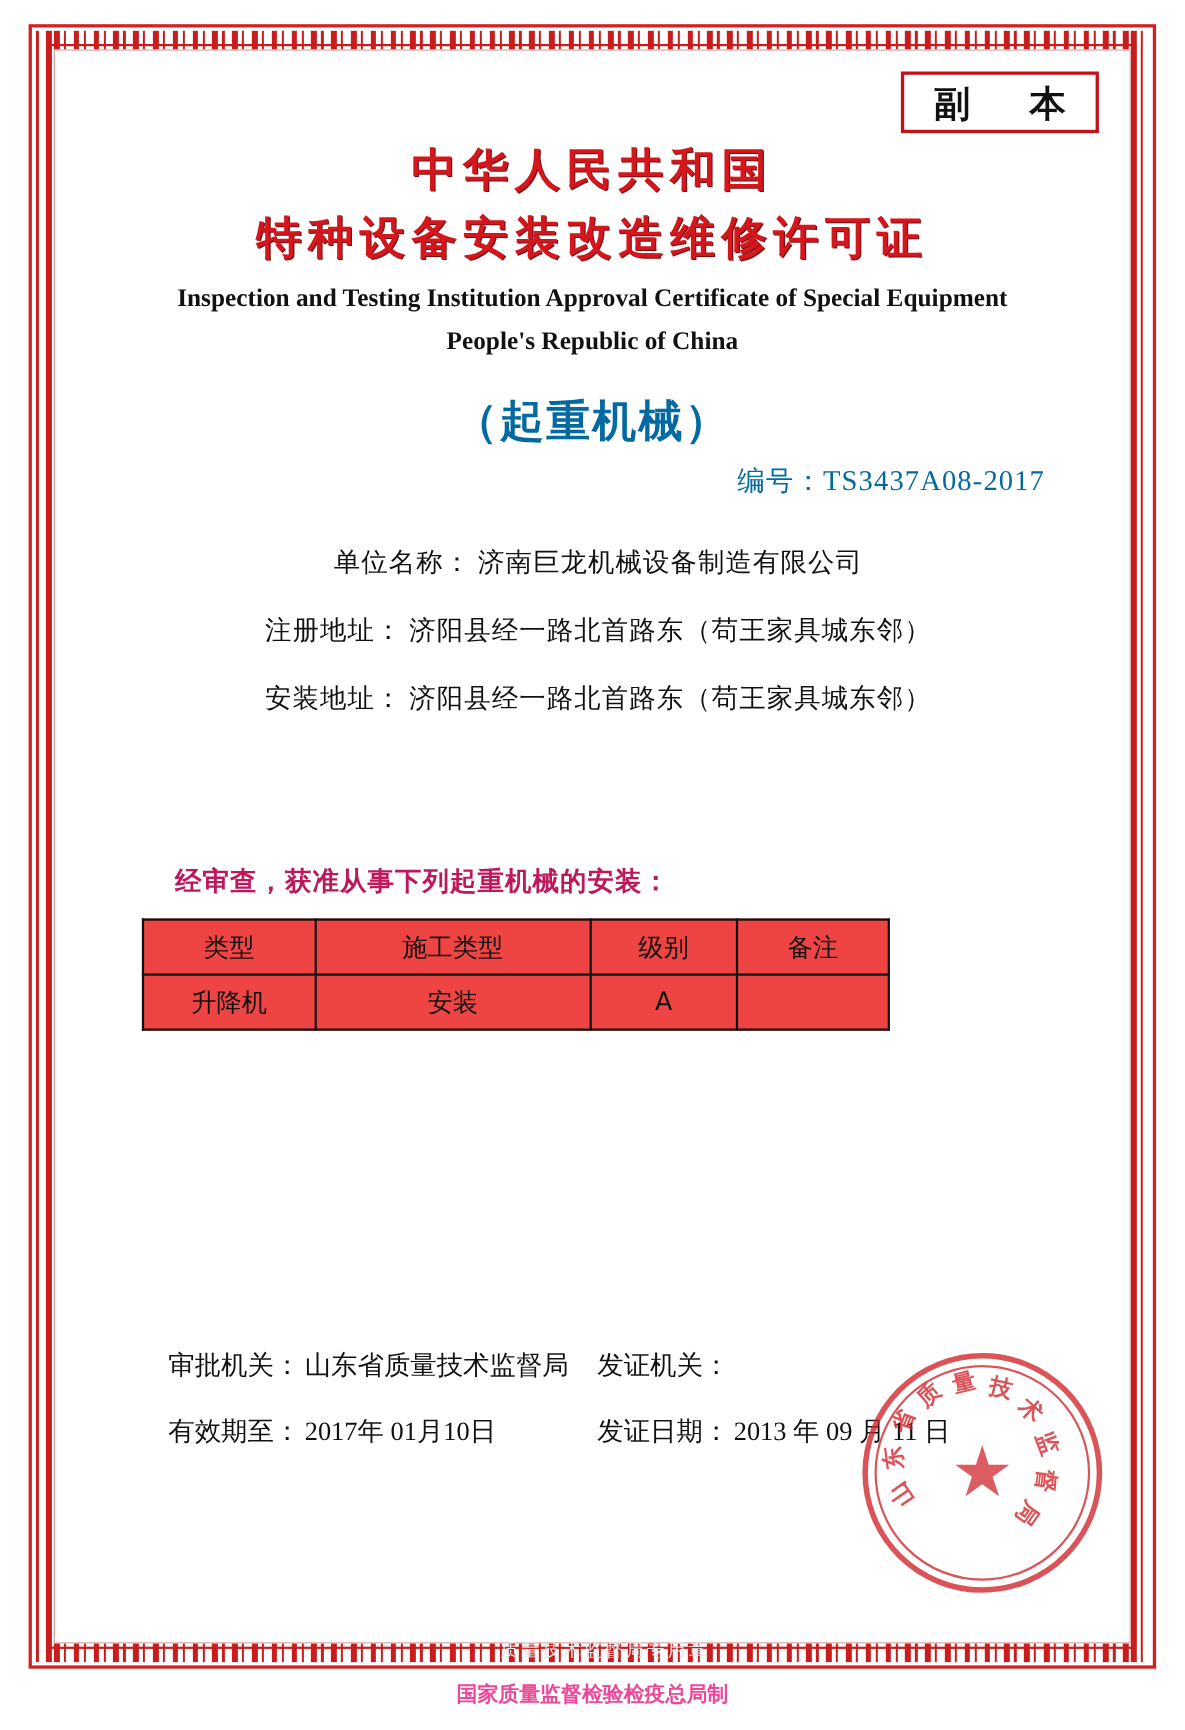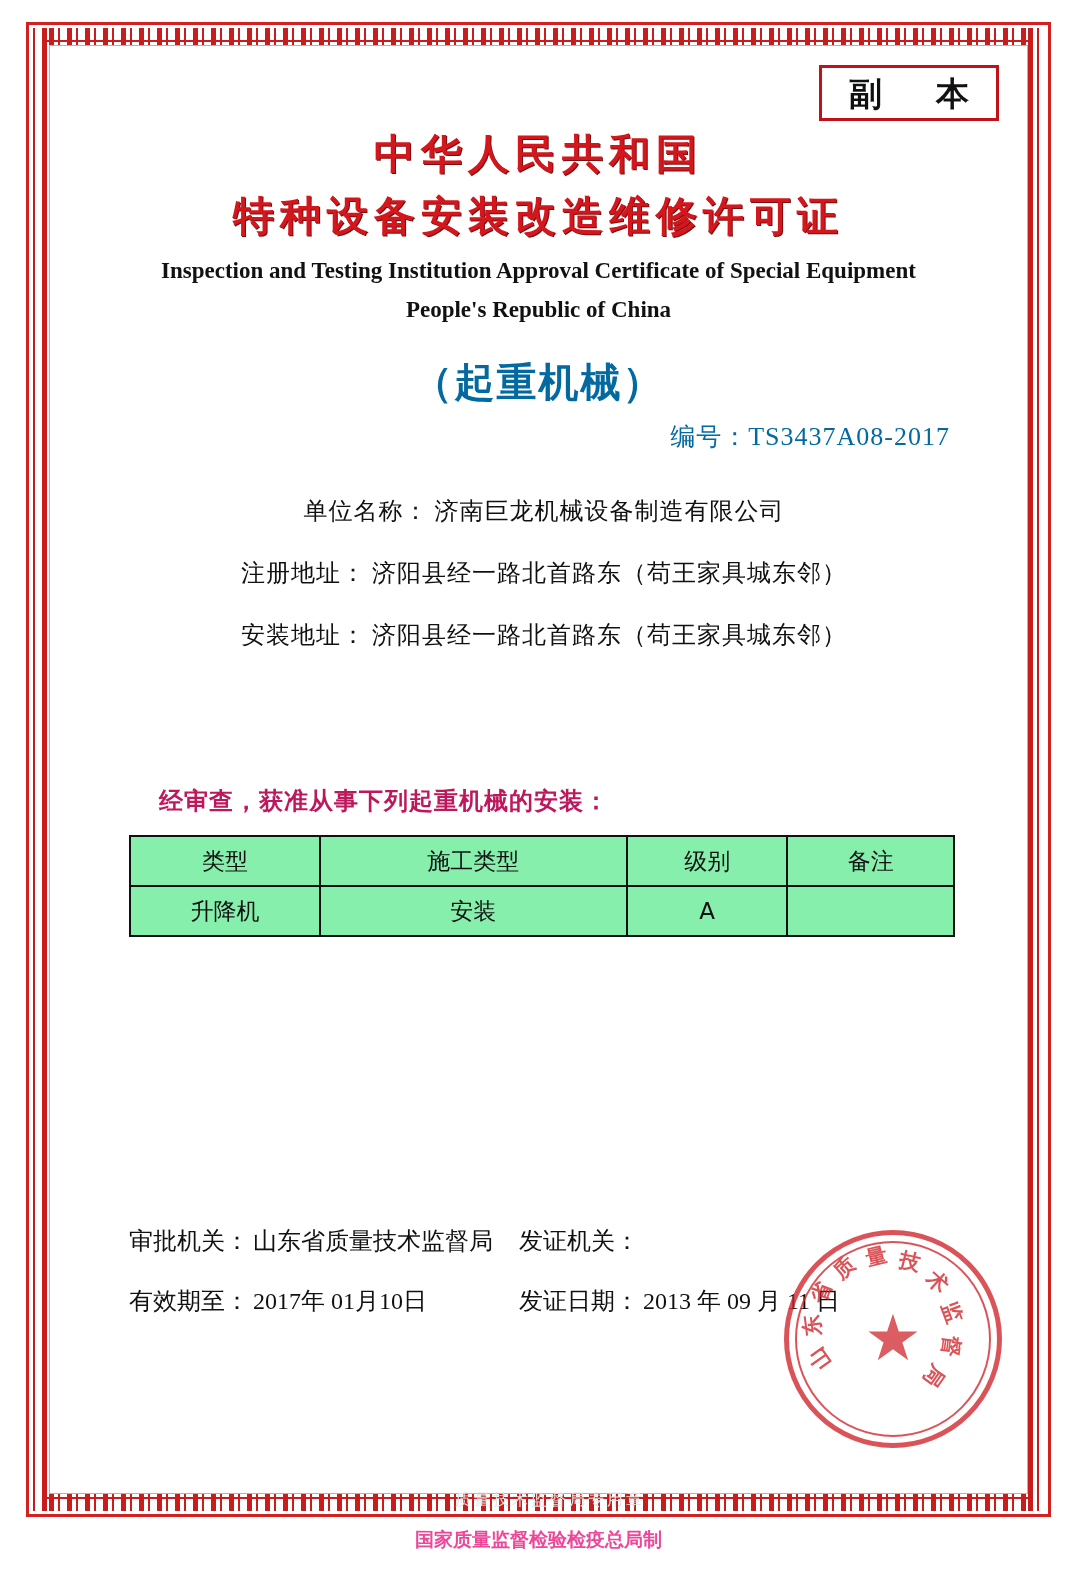--- a/index.html
+++ b/index.html
@@ -189,23 +189,23 @@
     font-size: 24px;
     letter-spacing: 1px;
     color: #be185d;
   }
 
   
   table.eq-table {
     position: absolute;
     left: 80px;
     top: 790px;
-    width: 826px;
+    width: 680px;
     border-collapse: collapse;
-    background: #86efac;
+    background: #ef4444;
   }
   table.eq-table th, table.eq-table td {
     border: 2px solid #111;
     height: 46px;
     text-align: center;
     font-family: "DejaVu Sans", sans-serif;
     font-size: 23px;
     color: #111;
     font-weight: normal;
   }
@@ -222,20 +222,21 @@
     left: 80px;
     top: 1180px;
     width: 830px;
     font-family: "DejaVu Sans", sans-serif;
     font-size: 24px;
     color: #111;
   }
   .ff-row {
     display: flex;
     margin-bottom: 28px;
+    margin-left: 24px;
   }
   .ff-left { width: 390px; display: flex; }
   .ff-right { display: flex; }
   .ff-val { margin-left: 4px; }
   .num { font-family: "Liberation Serif", serif; }
 
   
   .seal {
     position: absolute;
     left: 735px;

